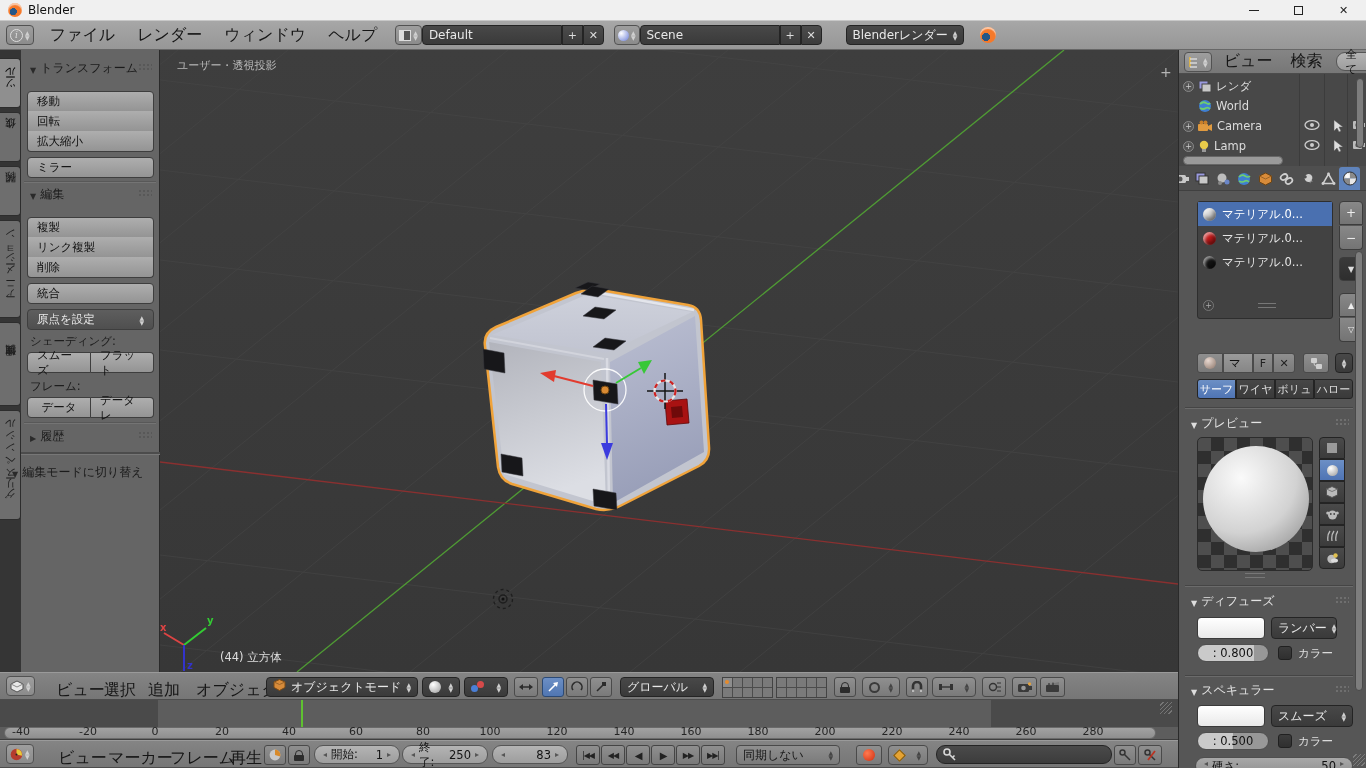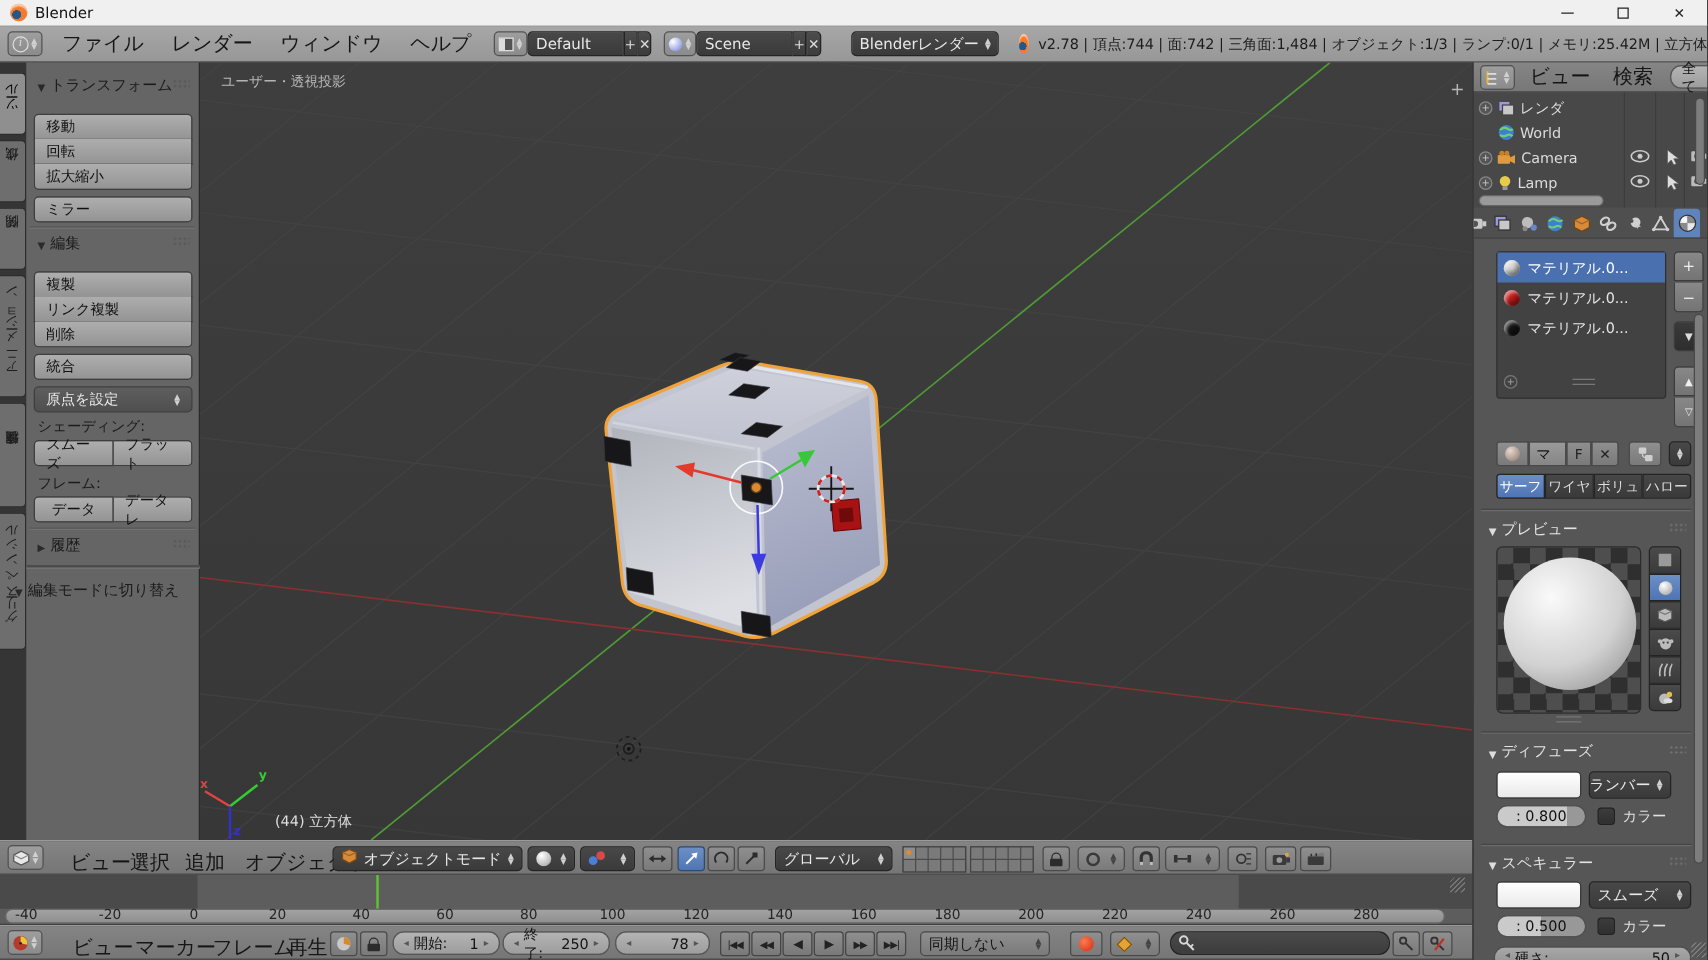--- a/index.html
+++ b/index.html
@@ -140,21 +140,20 @@
     <span class="dd" style="width:140px;border-radius:4px 0 0 4px">
         <span>Scene</span>
       </span>
     <span class="sq">+</span>
     <span class="sq" style="border-radius:0 4px 4px 0">✕</span>
     <span class="dd" style="margin-left:24px;width:118px;justify-content:space-between">
       <span>Blenderレンダー</span>
         <span class="darr"></span>
     </span>
     <span class="blogo ico" style="margin-left:16px;width:16px;height:16px"></span>
-    <span class="stats" style="margin-left:8px">v2.78 | 頂点:744 | 面:742 | 三角面:1,484 | オブジェクト:1/3 | ランプ:0/1 | メモリ:25.42M | 立方体</span>
   </div>
 
   <div class="r shelf">
     <div class="vtabs">
       <span class="vtab active" style="top:8px;height:50px">ツール</span>
       <span class="vtab" style="top:62px;height:50px">作成</span>
       <span class="vtab" style="top:116px;height:50px">関係</span>
       <span class="vtab" style="top:170px;height:98px">アニメーション</span>
       <span class="vtab" style="top:272px;height:84px">物理演算</span>
       <span class="vtab" style="top:360px;height:110px">グリースペンシル</span>
@@ -517,21 +516,21 @@
     <span class="r cap" style="left:402px;top:4px;width:86px;justify-content:space-between">
       <span class="cahint">◂</span>
         <span>終了:</span>
       <span style="flex:1"></span>
         <span>250</span>
         <span class="cahint">▸</span>
     </span>
     <span class="r cap" style="left:492px;top:4px;width:76px;justify-content:space-between">
       <span class="cahint">◂</span>
         <span style="flex:1"></span>
-        <span>78</span>
+        <span>83</span>
         <span class="cahint">▸</span>
     </span>
     <span class="r playbtn" style="left:576px;top:4px">|◀◀</span>
     <span class="r playbtn" style="left:601px;top:4px">◀◀</span>
     <span class="r playbtn" style="left:626px;top:4px;font-size:10px">◀</span>
     <span class="r playbtn" style="left:651px;top:4px;font-size:10px">▶</span>
     <span class="r playbtn" style="left:676px;top:4px">▶▶</span>
     <span class="r playbtn" style="left:701px;top:4px">▶▶|</span>
     <span class="r dd" style="left:736px;top:4px;width:104px;justify-content:space-between;background:linear-gradient(#8f8f8f,#7a7a7a);border-color:#4a4a4a;color:#161616">
       <span>同期しない</span>
@@ -828,21 +827,21 @@
           </span>
       </div>
       <div class="pdiv" style="top:394px"></div>
 
       <div class="r phdr" style="left:12px;top:402px">
         <span class="tri"></span>
           <span>ディフューズ</span>
       </div>
       <span class="r pgrip" style="left:156px;top:405px"></span>
       <span class="swatch" style="left:18px;top:426px;width:68px"></span>
-      <span class="r dd" style="left:92px;top:426px;width:66px;height:22px;justify-content:flex-end">
+      <span class="r dd" style="left:92px;top:426px;width:66px;height:22px;justify-content:flex-start">
         <span>ランバー</span>
           <span class="darr"></span>
       </span>
       <span class="slider" style="left:18px;top:453px;width:72px;background:linear-gradient(to right,#cacaca 80%,#989898 80%)">
         <span>: 0.800</span>
       </span>
       <span class="r chk" style="left:99px;top:455px"></span>
       <span class="r" style="left:119px;top:455px;color:#e0e0e0;font-size:11.5px">カラー</span>
       <div class="pdiv" style="top:484px"></div>
 

